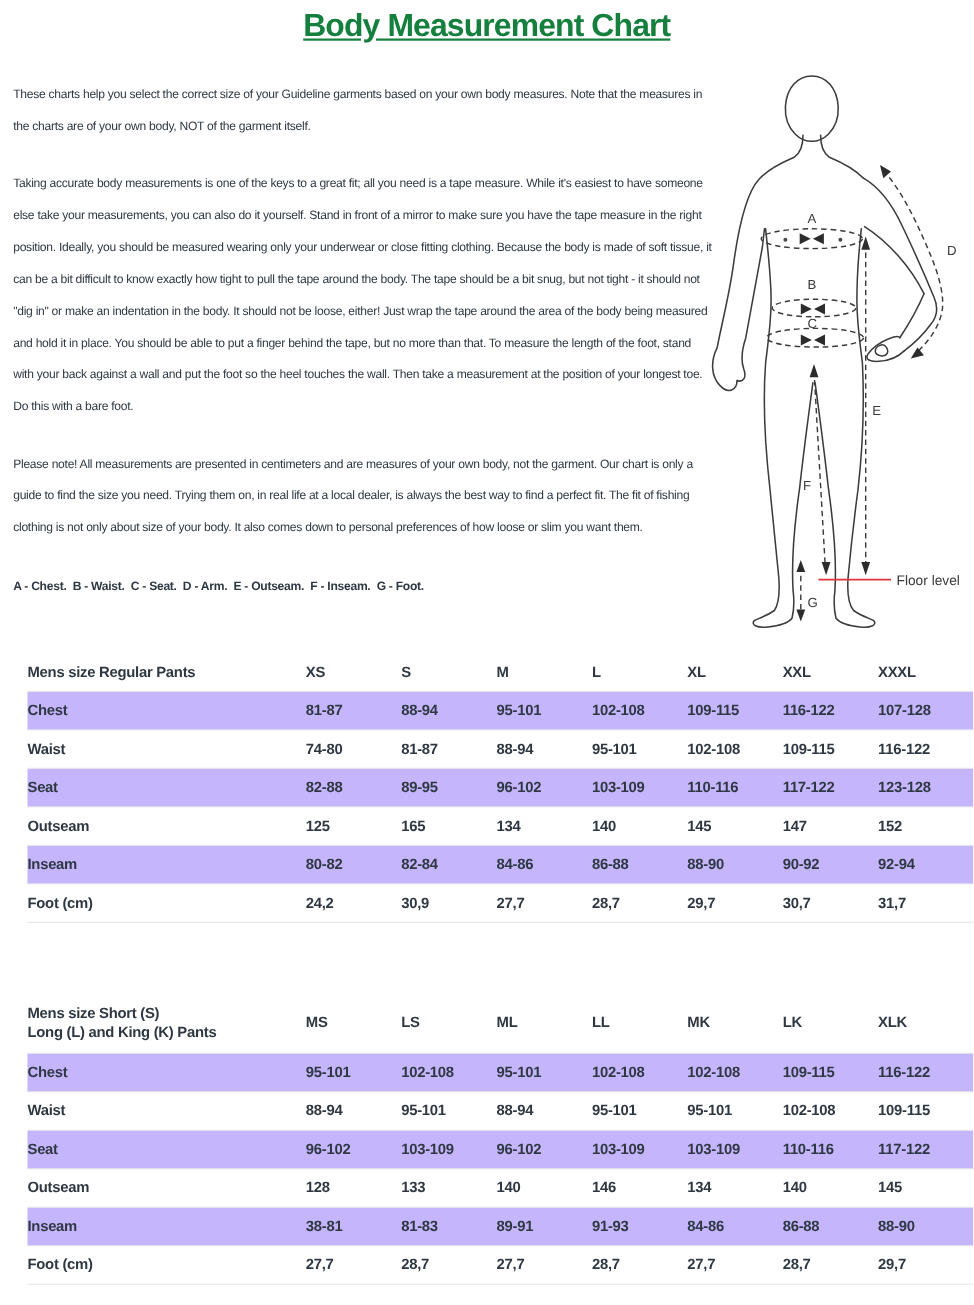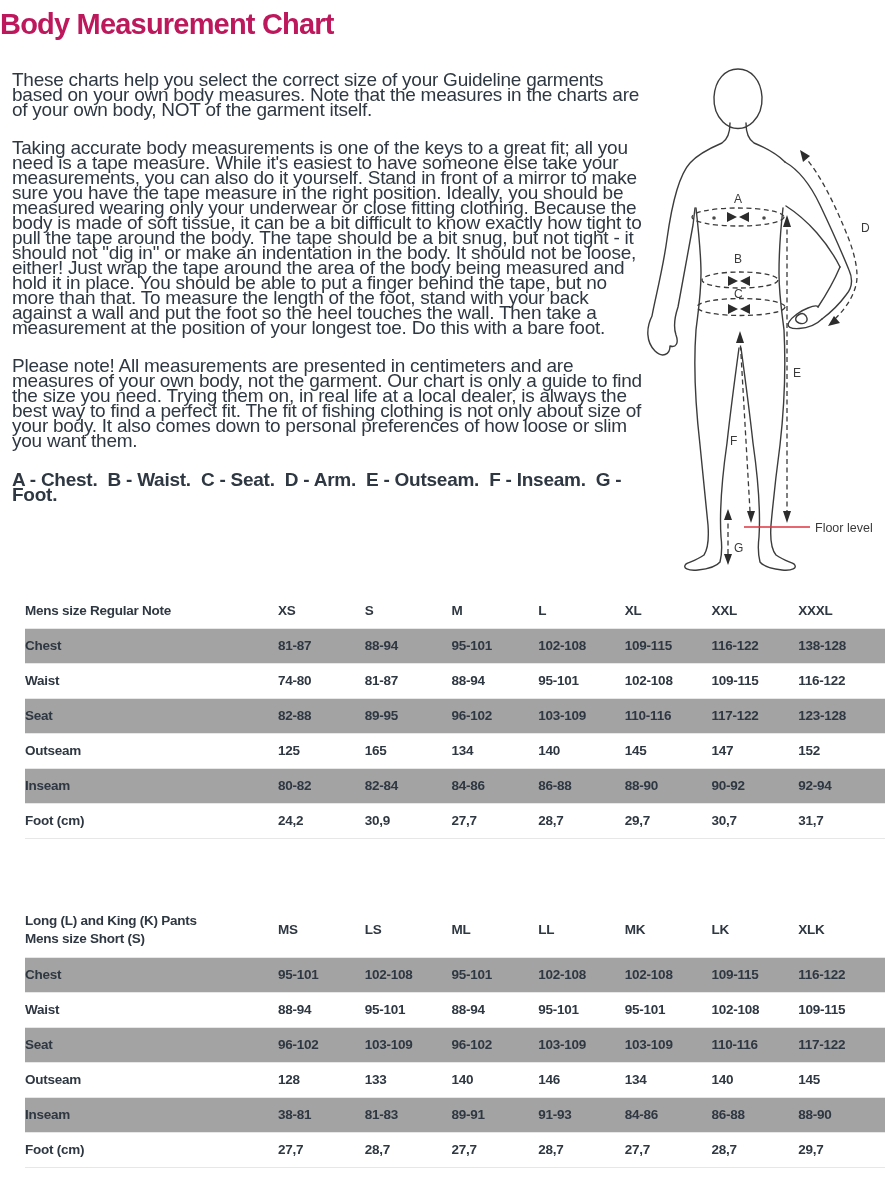--- a/index.html
+++ b/index.html
@@ -1,37 +1,37 @@
 <!DOCTYPE html>
 <html><head>
 <meta charset="utf-8">
 <style>
   html,body{margin:0;padding:0;background:#fff;}
   .page{position:relative;width:885px;height:1186px;background:#fff;overflow:hidden;
         font-family:"Liberation Sans",sans-serif;color:#2f3842;}
-  .title{margin:0;position:absolute;top:8px;left:0;width:100%;text-align:left;
-         font-size:29px;font-weight:bold;letter-spacing:-0.8px;color:#be185d;}
+  .title{margin:0;position:absolute;top:8px;left:0;width:100%;text-align:center;
+         font-size:29px;font-weight:bold;letter-spacing:-0.8px;color:#15803d;text-decoration:underline;}
   .intro{position:absolute;top:72px;left:12px;width:636px;
-         font-size:19px;line-height:15px;letter-spacing:-0.25px;}
+         font-size:11px;line-height:29px;letter-spacing:-0.25px;}
   .intro p{margin:0 0 23px 0;}
   .legend{margin-top:24px;white-space:pre-wrap;font-weight:bold;}
   .figure{position:absolute;top:55px;left:640px;width:245px;height:520px;}
   .figure svg{display:block;width:100%;height:100%;}
   .figure text{font-family:"Liberation Sans",sans-serif;font-size:12px;fill:#3a3a3a;}
   .figure text.floor{font-size:12.5px;}
   .outline{fill:none;stroke:#3c3c3c;stroke-width:1.4;stroke-linecap:round;stroke-linejoin:round;}
   .dash{fill:none;stroke:#3a3a3a;stroke-width:1.3;stroke-dasharray:5 3.5;}
   .arrow{fill:#2c2c2c;stroke:none;}
   .dot{fill:#4a4a4a;}
   .size-table{position:absolute;left:25px;width:860px;}
   #table1{top:593px;}
   #table2{top:903px;}
   .trow{display:grid;grid-template-columns:253px repeat(7,1fr);align-items:center;
         min-height:35px;border-bottom:1px solid #e7e7e7;box-sizing:border-box;background:#fff;}
-  .trow.alt{background:#a3a3a3;}
+  .trow.alt{background:#c4b5fd;}
   .trow.thead{min-height:36px;}
   #table2 .trow.thead{min-height:55px;}
   .td{font-size:13.5px;font-weight:bold;letter-spacing:-0.25px;color:#2f3842;padding:2px 0;
       line-height:18px;}
 </style>
 </head>
 <body>
 
 <div class="page">
 
@@ -96,39 +96,39 @@
       <text x="143" y="322">E</text>
       <text x="80" y="390">F</text>
       <text x="84" y="497">G</text>
       <text class="floor" x="165" y="477" fill="#e0333f">Floor level</text>
     </svg>
   </div>
 
   <section class="size-table" id="table1">
       <div class="trow thead">
         <div class="td label">
-          <div class="">Mens size Regular Note</div>
+          <div class="">Mens size Regular Pants</div>
         </div>
         <div class="td col">XS</div>
         <div class="td col">S</div>
         <div class="td col">M</div>
         <div class="td col">L</div>
         <div class="td col">XL</div>
         <div class="td col">XXL</div>
         <div class="td col">XXXL</div>
       </div>
       <div class="trow alt">
         <div class="td label">Chest</div>
         <div class="td">81-87</div>
         <div class="td">88-94</div>
         <div class="td">95-101</div>
         <div class="td">102-108</div>
         <div class="td">109-115</div>
         <div class="td">116-122</div>
-        <div class="td">138-128</div>
+        <div class="td">107-128</div>
       </div>
       <div class="trow">
         <div class="td label">Waist</div>
         <div class="td">74-80</div>
         <div class="td">81-87</div>
         <div class="td">88-94</div>
         <div class="td">95-101</div>
         <div class="td">102-108</div>
         <div class="td">109-115</div>
         <div class="td">116-122</div>
@@ -171,22 +171,22 @@
         <div class="td">28,7</div>
         <div class="td">29,7</div>
         <div class="td">30,7</div>
         <div class="td">31,7</div>
       </div>
     </section>
 
   <section class="size-table" id="table2">
       <div class="trow thead">
         <div class="td label">
+          <div class="">Mens size Short (S)</div>
           <div class="">Long (L) and King (K) Pants</div>
-          <div class="">Mens size Short (S)</div>
         </div>
         <div class="td col">MS</div>
         <div class="td col">LS</div>
         <div class="td col">ML</div>
         <div class="td col">LL</div>
         <div class="td col">MK</div>
         <div class="td col">LK</div>
         <div class="td col">XLK</div>
       </div>
       <div class="trow alt">

